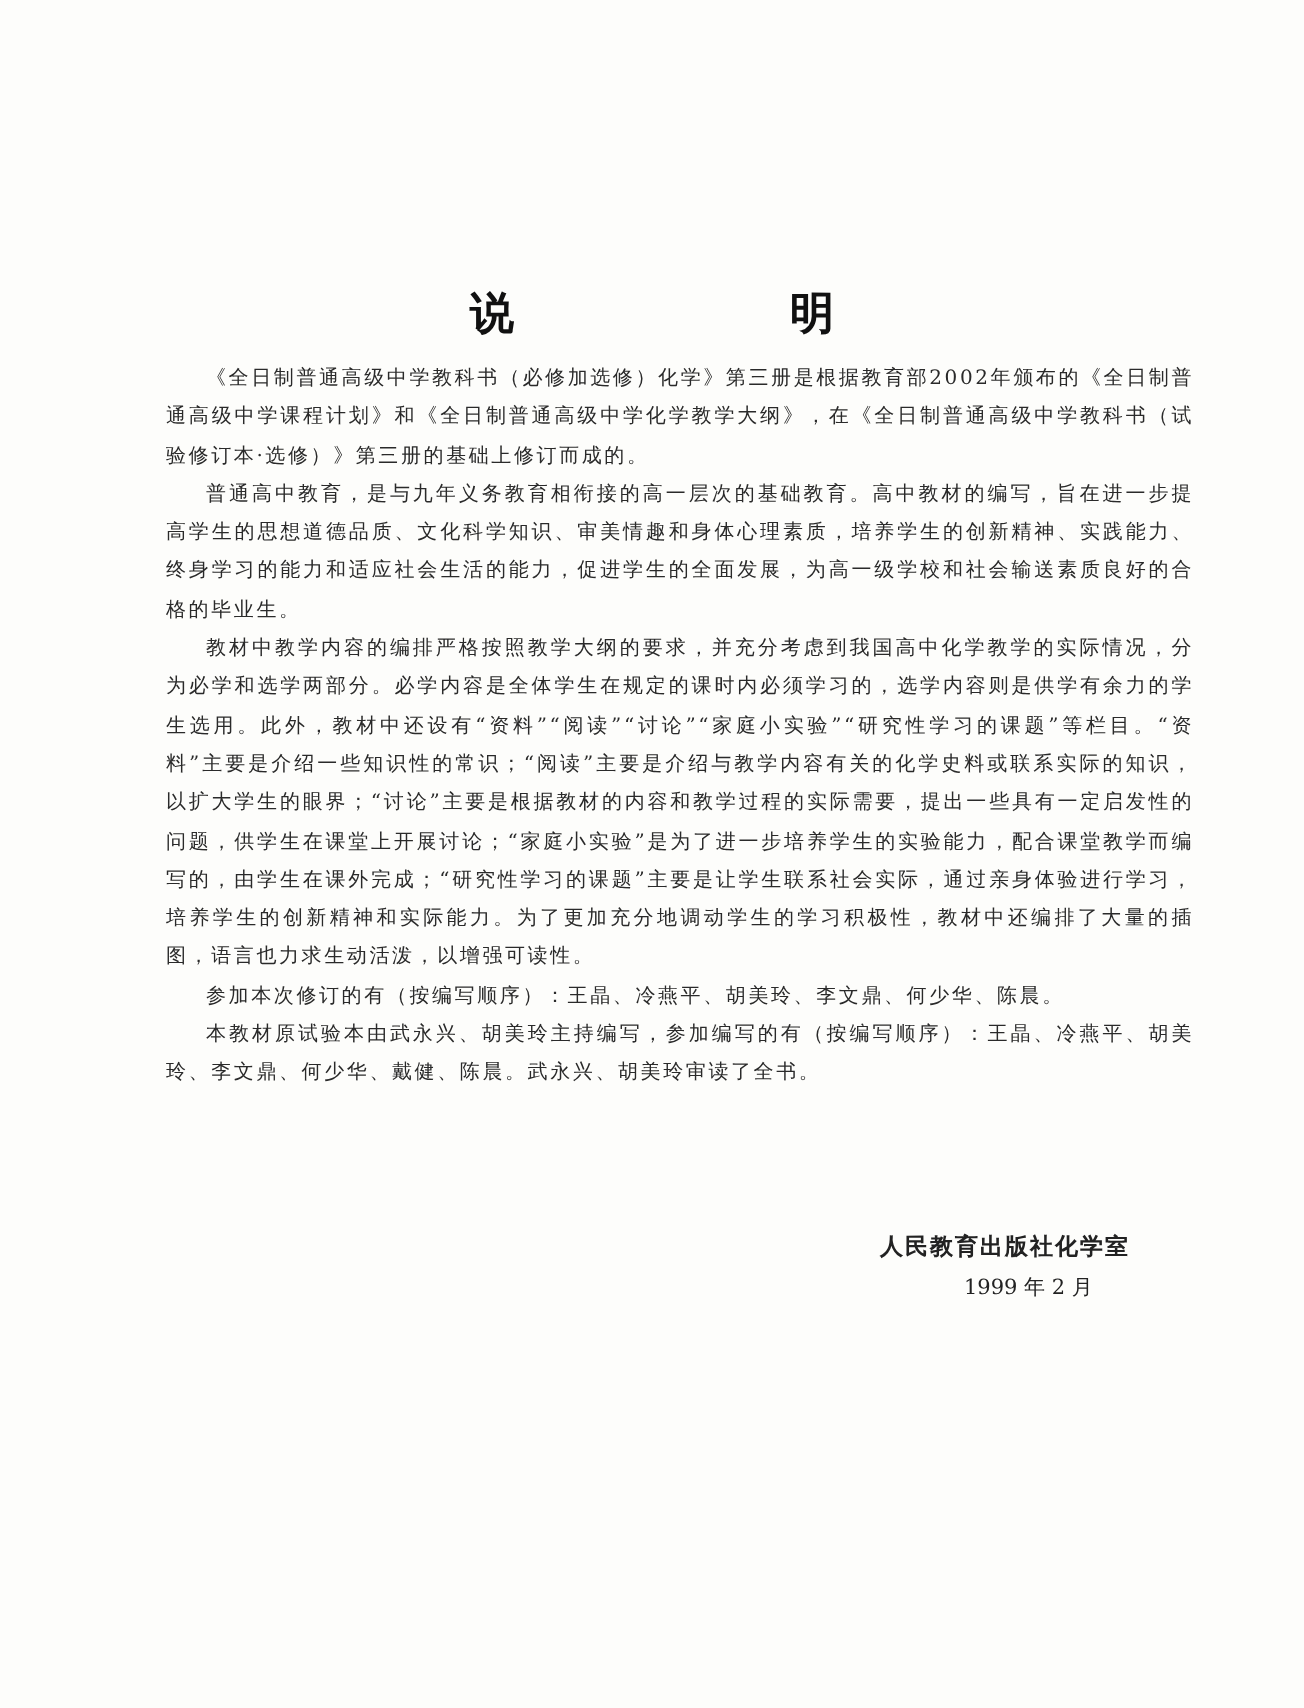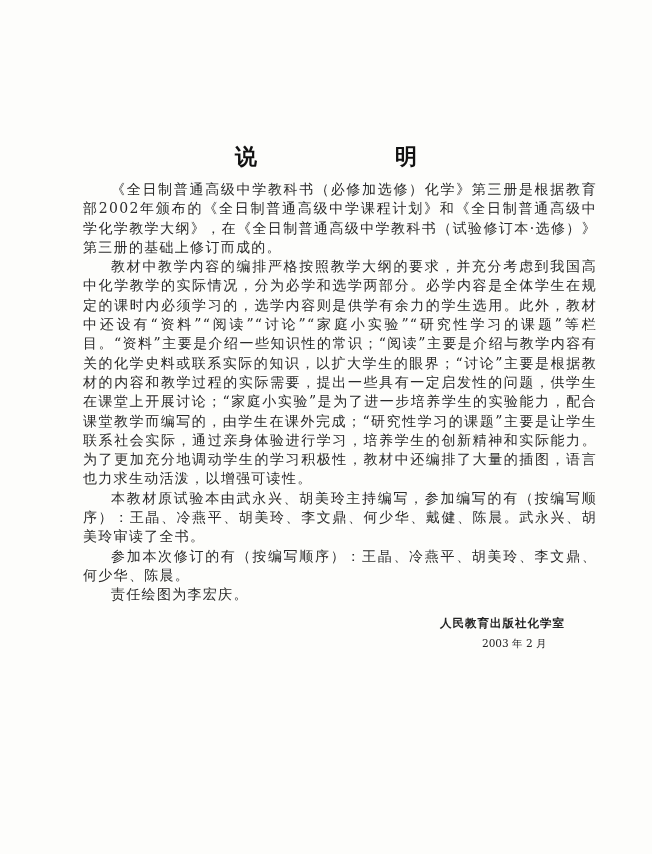--- a/index.html
+++ b/index.html
@@ -13,43 +13,43 @@
   }
   .page { position: absolute; left: 0; top: 0; width: 652px; height: 854px; }
   .title {
     position: absolute; top: 130px; left: 0; width: 652px;
     text-align: center;
     font-size: 22px; font-weight: bold; color: #111;
     letter-spacing: 58px; text-indent: 58px; margin-top: 12px;
   }
   .body-text {
     position: absolute; left: 83px; top: 180px; width: 514px;
-    font-size: 14px; line-height: 19.3px;
+    font-size: 10px; line-height: 19.3px;
     letter-spacing: 1.3px;
     text-align: justify;
   }
   .body-text p { margin: 0; text-indent: 2em; }
   .sign {
     position: absolute; left: 440px; top: 616px; width: 160px;
     font-size: 11.5px; color: #222;
   }
   .sign .org { font-weight: bold; letter-spacing: 1px; }
   .sign .date { margin-top: 6px; padding-left: 42px; font-size: 10.5px; }
 </style>
 </head>
 <body>
 
 <div class="page">
   <div class="title">说　明</div>
 
   <div class="body-text">
     <p>《全日制普通高级中学教科书（必修加选修）化学》第三册是根据教育部2002年颁布的《全日制普通高级中学课程计划》和《全日制普通高级中学化学教学大纲》，在《全日制普通高级中学教科书（试验修订本·选修）》第三册的基础上修订而成的。</p>
+    <p>普通高中教育，是与九年义务教育相衔接的高一层次的基础教育。高中教材的编写，旨在进一步提高学生的思想道德品质、文化科学知识、审美情趣和身体心理素质，培养学生的创新精神、实践能力、终身学习的能力和适应社会生活的能力，促进学生的全面发展，为高一级学校和社会输送素质良好的合格的毕业生。</p>
     <p>教材中教学内容的编排严格按照教学大纲的要求，并充分考虑到我国高中化学教学的实际情况，分为必学和选学两部分。必学内容是全体学生在规定的课时内必须学习的，选学内容则是供学有余力的学生选用。此外，教材中还设有“资料”“阅读”“讨论”“家庭小实验”“研究性学习的课题”等栏目。“资料”主要是介绍一些知识性的常识；“阅读”主要是介绍与教学内容有关的化学史料或联系实际的知识，以扩大学生的眼界；“讨论”主要是根据教材的内容和教学过程的实际需要，提出一些具有一定启发性的问题，供学生在课堂上开展讨论；“家庭小实验”是为了进一步培养学生的实验能力，配合课堂教学而编写的，由学生在课外完成；“研究性学习的课题”主要是让学生联系社会实际，通过亲身体验进行学习，培养学生的创新精神和实际能力。为了更加充分地调动学生的学习积极性，教材中还编排了大量的插图，语言也力求生动活泼，以增强可读性。</p>
+    <p>参加本次修订的有（按编写顺序）：王晶、冷燕平、胡美玲、李文鼎、何少华、陈晨。</p>
     <p>本教材原试验本由武永兴、胡美玲主持编写，参加编写的有（按编写顺序）：王晶、冷燕平、胡美玲、李文鼎、何少华、戴健、陈晨。武永兴、胡美玲审读了全书。</p>
-    <p>参加本次修订的有（按编写顺序）：王晶、冷燕平、胡美玲、李文鼎、何少华、陈晨。</p>
-    <p>责任绘图为李宏庆。</p>
   </div>
 
   <div class="sign">
     <div class="org">人民教育出版社化学室</div>
-    <div class="date">2003 年 2 月</div>
+    <div class="date">1999 年 2 月</div>
   </div>
 </div>
 
 </body></html>

